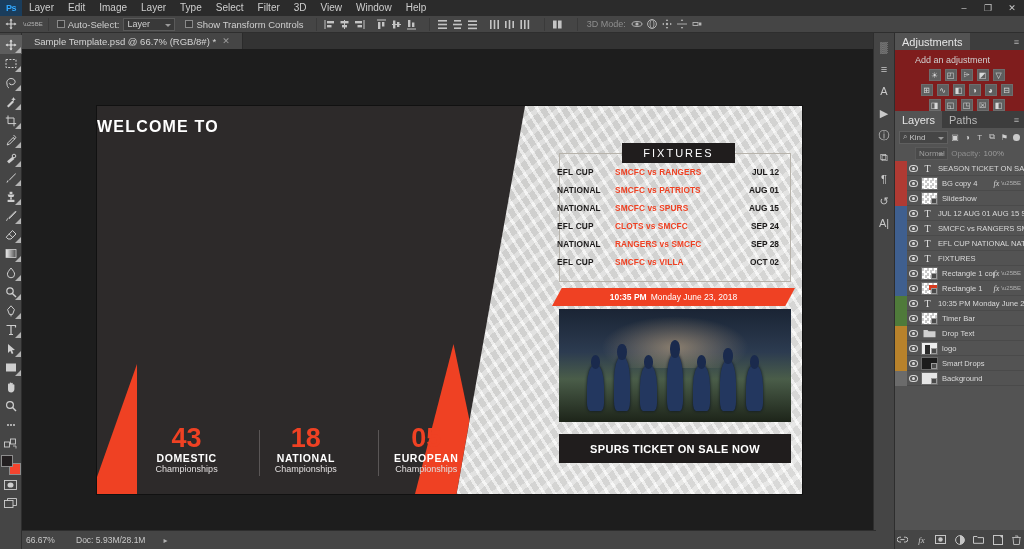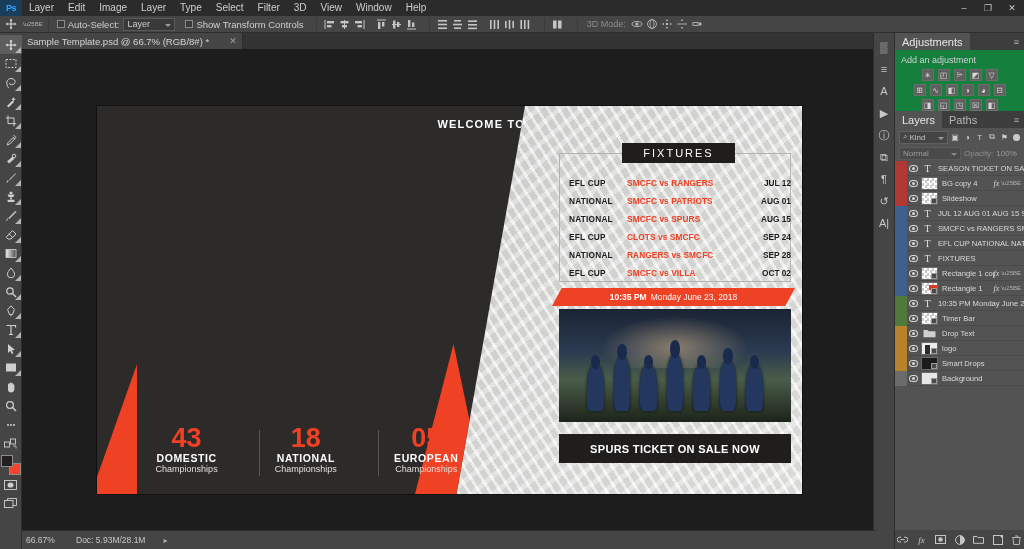--- a/index.html
+++ b/index.html
@@ -46,21 +46,21 @@
   .ob-icon { width:15px; height:17px; display:flex; align-items:center; justify-content:center; color:#bdbdbd; }
   .ob-label { font-size:9px; color:#8e8e8e; margin:0 4px; }
 
   
   .tabbar {
     position:absolute; top:33px; left:22px; width:854px; height:16px;
     background:#333; display:flex; align-items:flex-end;
   }
   .doc-tab {
     height:16px; background:#454545; border-right:1px solid #2b2b2b;
-    display:flex; align-items:center; padding:0 5px; gap:20px;
+    display:flex; align-items:center; padding:0 12px; gap:6px;
     font-size:9.5px; color:#d4d4d4;
   }
   .tab-close { font-size:9px; color:#9b9b9b; }
 
   
   .toolbar {
     position:absolute; top:33px; left:0; width:22px; height:516px;
     background:#454545; display:flex; flex-direction:column; align-items:center;
     padding-top:2px; border-right:1px solid #2e2e2e;
   }
@@ -103,22 +103,22 @@
     background:#2d2a2a;
     clip-path: polygon(0 0, 100% 0, 84% 100%, 0 100%);
     overflow:hidden;
   }
   .slash {
     position:absolute; background:#ef4123;
   }
   .slash1 { left:-6px; bottom:0; width:46px; height:130px; clip-path:polygon(100% 0,100% 100%,0 100%); }
   .slash2 { left:318px; bottom:0; width:70px; height:150px; clip-path:polygon(55% 0,100% 100%,0 100%); }
 
-  .welcome { position:absolute; top:12px; left:0; width:428px; text-align:right;
-             color:#fff; font-size:11px; letter-spacing:1.2px; font-weight:bold; }
+  .welcome { position:absolute; top:12px; left:0; width:428px; text-align:left;
+             color:#fff; font-size:16px; letter-spacing:1.2px; font-weight:bold; }
   .stadia { position:absolute; top:33px; left:0; width:428px; text-align:center;
             color:#ef4123; font-size:22px; font-weight:bold; letter-spacing:0.3px; }
 
   
   .crest { position:absolute; left:134px; top:80px; width:162px; height:200px; }
   .shield-outer{
     position:absolute; left:0; top:0; width:162px; height:160px;
     background:#e8e2d6;
     clip-path: polygon(50% 0, 100% 14%, 96% 62%, 50% 100%, 4% 62%, 0 14%);
   }
@@ -171,21 +171,21 @@
   .stat .t1{ color:#fff; font-size:10.5px; font-weight:bold; letter-spacing:0.6px; }
   .stat .t2{ color:#e0dddd; font-size:9px; }
 
   
   .fixbox{ position:absolute; left:462px; top:47px; width:232px; height:129px; border:1px solid #b7b3ab; }
   .fixhead{
     position:absolute; left:525px; top:37px; width:113px; height:20px;
     background:#201d1d; color:#fff; font-size:11px; letter-spacing:2px;
     display:flex; align-items:center; justify-content:center;
   }
-  .fixrow{ position:absolute; left:472px; width:222px; height:21px; display:flex; align-items:flex-end; font-size:8.3px; }
+  .fixrow{ position:absolute; left:460px; width:222px; height:21px; display:flex; align-items:flex-start; font-size:8.3px; }
   .fx-comp{ width:58px; font-weight:bold; color:#1c1a1a; letter-spacing:0.2px; }
   .fx-match{ flex:1; color:#ef4123; font-weight:600; letter-spacing:0.1px; }
   .fx-date{ width:40px; text-align:right; color:#1c1a1a; font-weight:600; }
 
   .timebar{
     position:absolute; left:455px; top:182px; width:243px; height:18px;
     background:#ef4123; clip-path:polygon(4% 0,100% 0,96% 100%,0 100%);
     display:flex; align-items:center; justify-content:center; gap:4px;
   }
   .tb-time{ color:#fff; font-size:8.5px; font-weight:bold; }
@@ -217,34 +217,34 @@
   }
   .rail-icon{ width:20px; height:20px; display:flex; align-items:center; justify-content:center; color:#c9c9c9; font-size:11px; }
 
   
   .panels{ position:absolute; top:33px; right:0; width:129px; height:516px; background:#454545; }
   .panel-tabrow{ display:flex; height:17px; background:#3d3d3d; align-items:stretch; }
   .panel-tab{ padding:0 7px; display:flex; align-items:center; font-size:11px; color:#b9b9b9; background:#3d3d3d; }
   .panel-tab.active{ background:#535353; color:#e6e6e6; }
   .panel-menu{ margin-left:auto; padding:0 5px; display:flex; align-items:center; font-size:9px; color:#b5b5b5; }
 
-  .adj-panel{ background:#15803d; padding:5px 6px 7px 6px; }
+  .adj-panel{ background:#7f1d1d; padding:5px 6px 7px 20px; }
   .adj-title{ font-size:9px; color:#d0d0d0; margin-bottom:4px; }
   .adj-grid{ display:flex; flex-direction:column; gap:3px; align-items:center; }
   .adj-row{ display:flex; gap:4px; }
   .adj-btn{ width:12px; height:12px; background:#5f5f5f; border:1px solid #6d6d6d; display:flex; align-items:center; justify-content:center; color:#d8d8d8; font-size:8px; }
 
   .layers-panel{ position:absolute; top:78px; left:0; width:129px; height:438px; background:#535353; }
   .lp-filter{ display:flex; align-items:center; gap:2px; padding:3px 4px; height:18px; }
   .kind-sel{ width:52px; height:13px; background:#454545; border:1px solid #5f5f5f; display:flex; align-items:center; gap:2px; padding-left:3px; font-size:8px; color:#c5c5c5; position:relative; }
   .kind-sel::after{ content:""; position:absolute; right:3px; top:5px; border-left:3px solid transparent; border-right:3px solid transparent; border-top:3px solid #9a9a9a; }
   .filt-icon{ width:11px; height:11px; display:flex; align-items:center; justify-content:center; color:#cfcfcf; font-size:8px; }
   .filt-toggle{ width:7px; height:7px; border-radius:50%; background:#c9c9c9; margin-left:2px; }
 
-  .lp-blend{ display:flex; align-items:center; gap:3px; padding:1px 4px; height:15px; }
+  .lp-blend{ display:flex; align-items:center; gap:3px; padding:1px 20px; height:15px; }
   .blend-sel{ width:62px; height:13px; background:#4a4a4a; border:1px solid #5a5a5a; font-size:8px; color:#9d9d9d; display:flex; align-items:center; padding-left:3px; position:relative; }
   .blend-sel::after{ content:""; position:absolute; right:3px; top:5px; border-left:3px solid transparent; border-right:3px solid transparent; border-top:3px solid #8a8a8a; }
   .op-lab{ font-size:8px; color:#8e8e8e; }
   .op-val{ font-size:8px; color:#9d9d9d; }
 
   .lp-lock{ display:flex; align-items:center; gap:4px; padding:1px 4px; height:15px; }
   .lock-lab{ font-size:7.5px; color:#8e8e8e; }
   .lock-icon{ width:9px; height:9px; display:flex; align-items:center; justify-content:center; color:#c2c2c2; font-size:8px; }
 
   .lp-list{ position:absolute; top:50px; left:0; width:129px; height:370px; overflow:hidden; }

